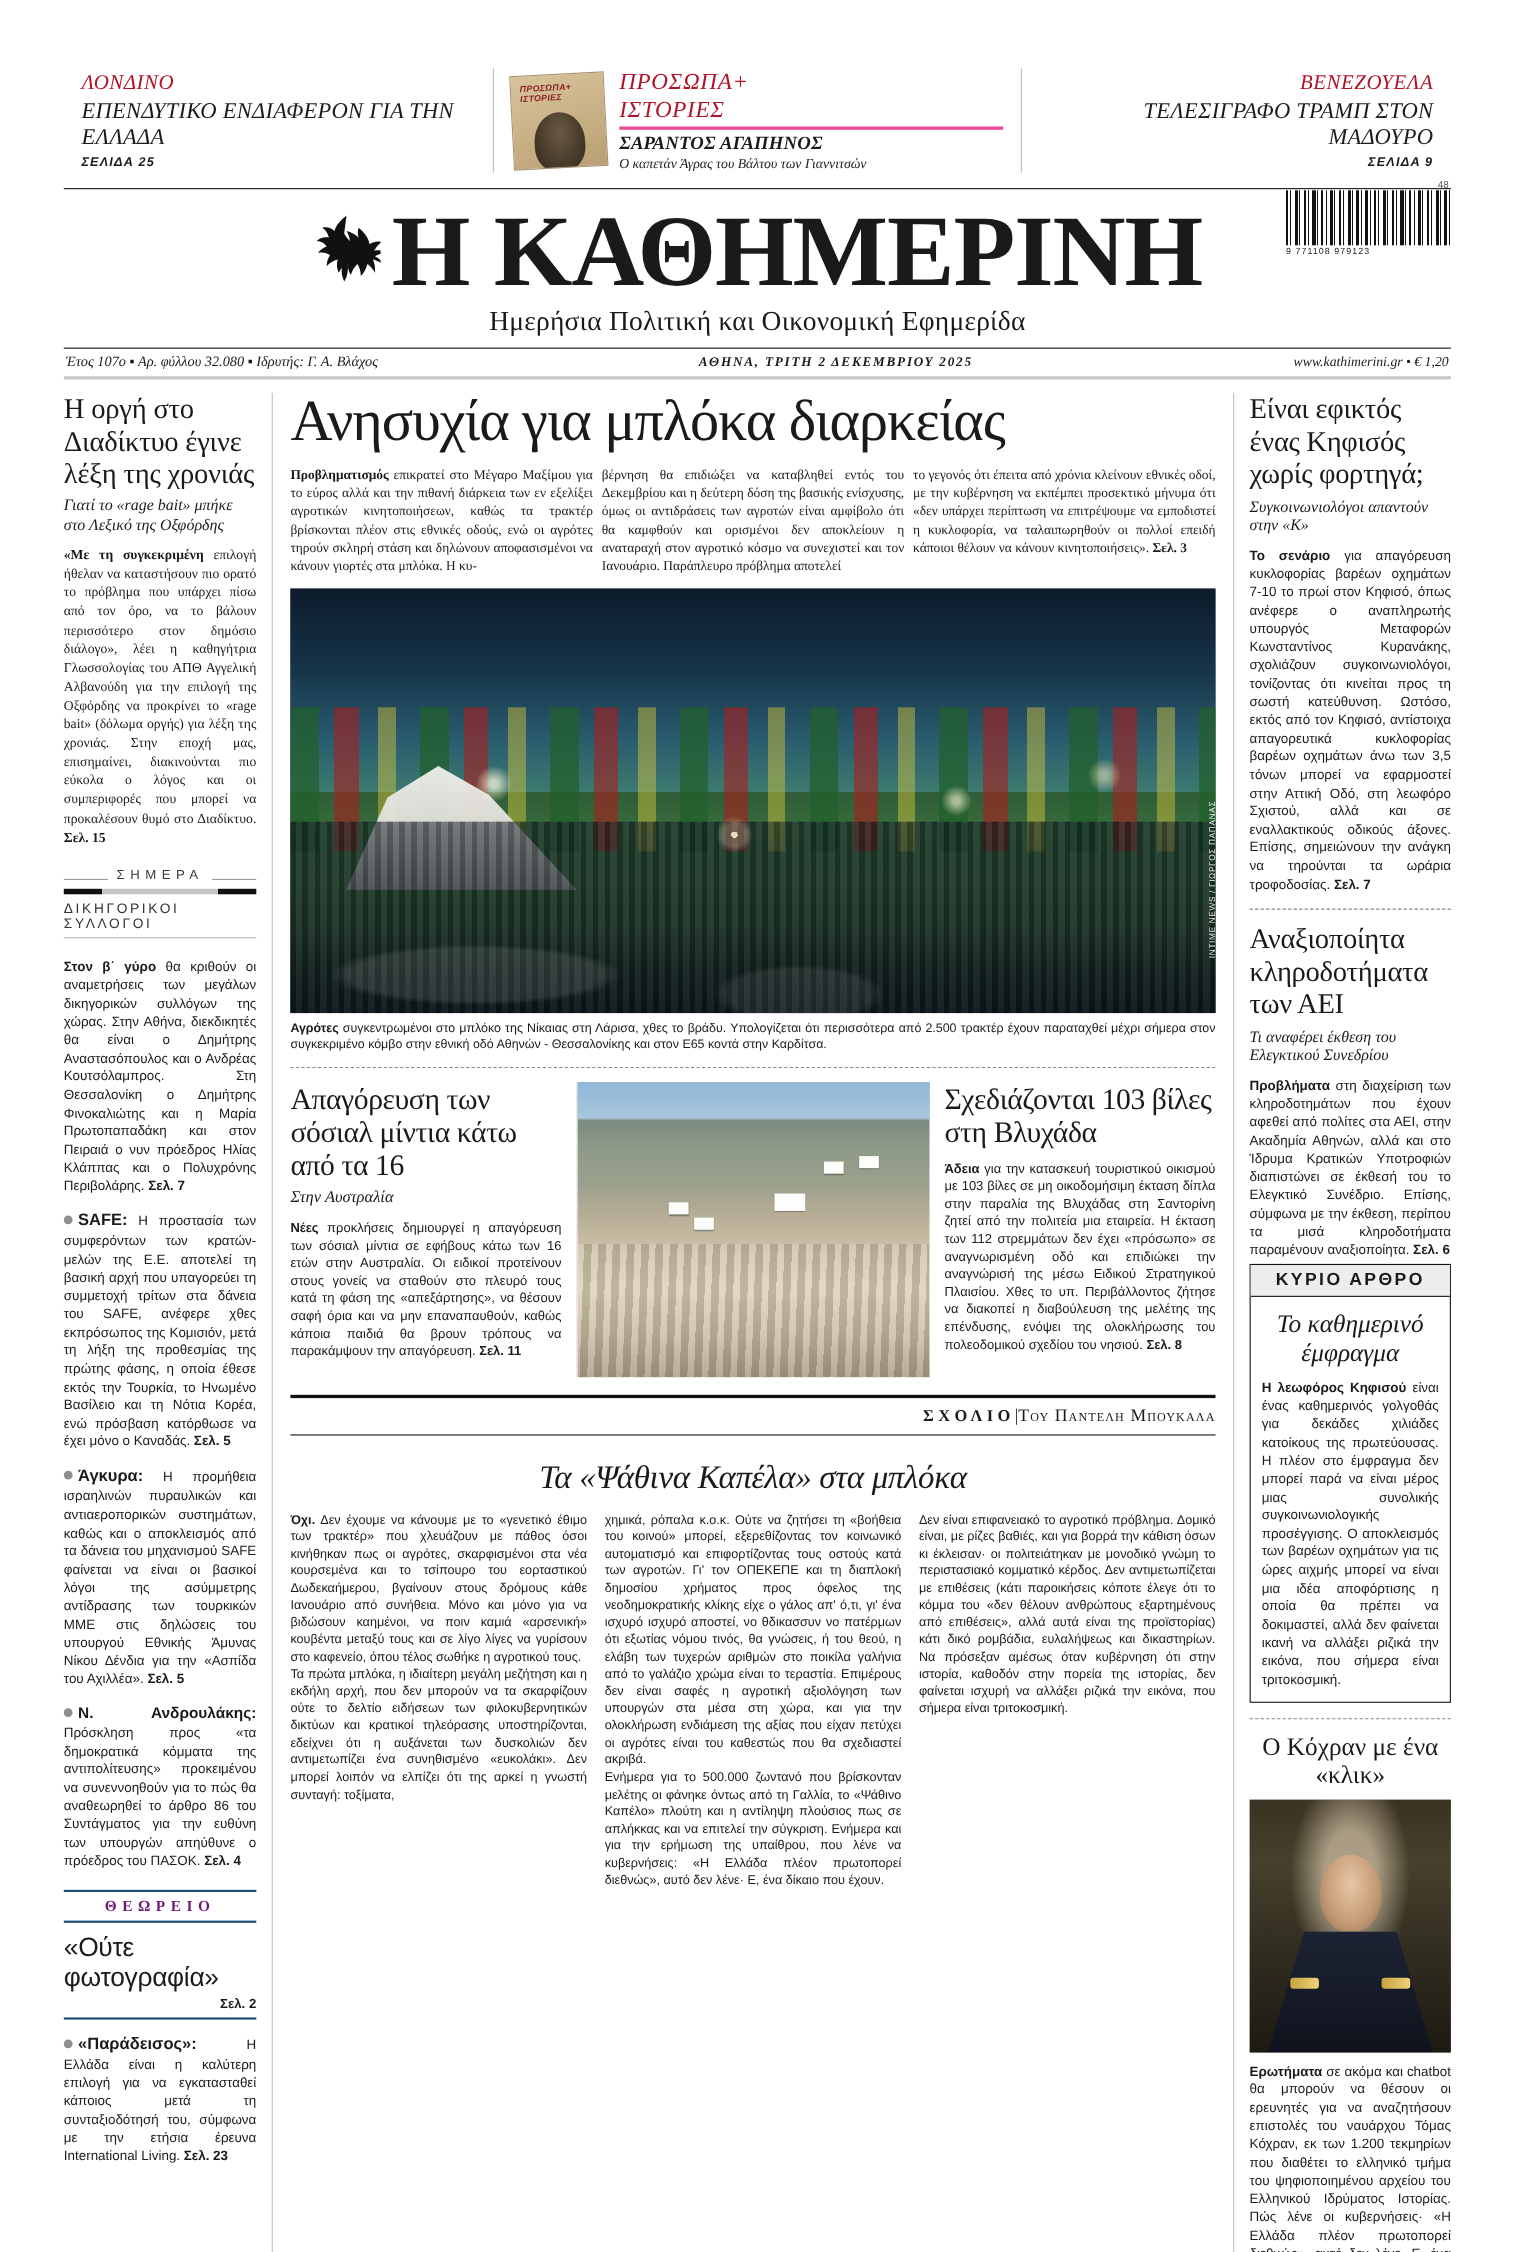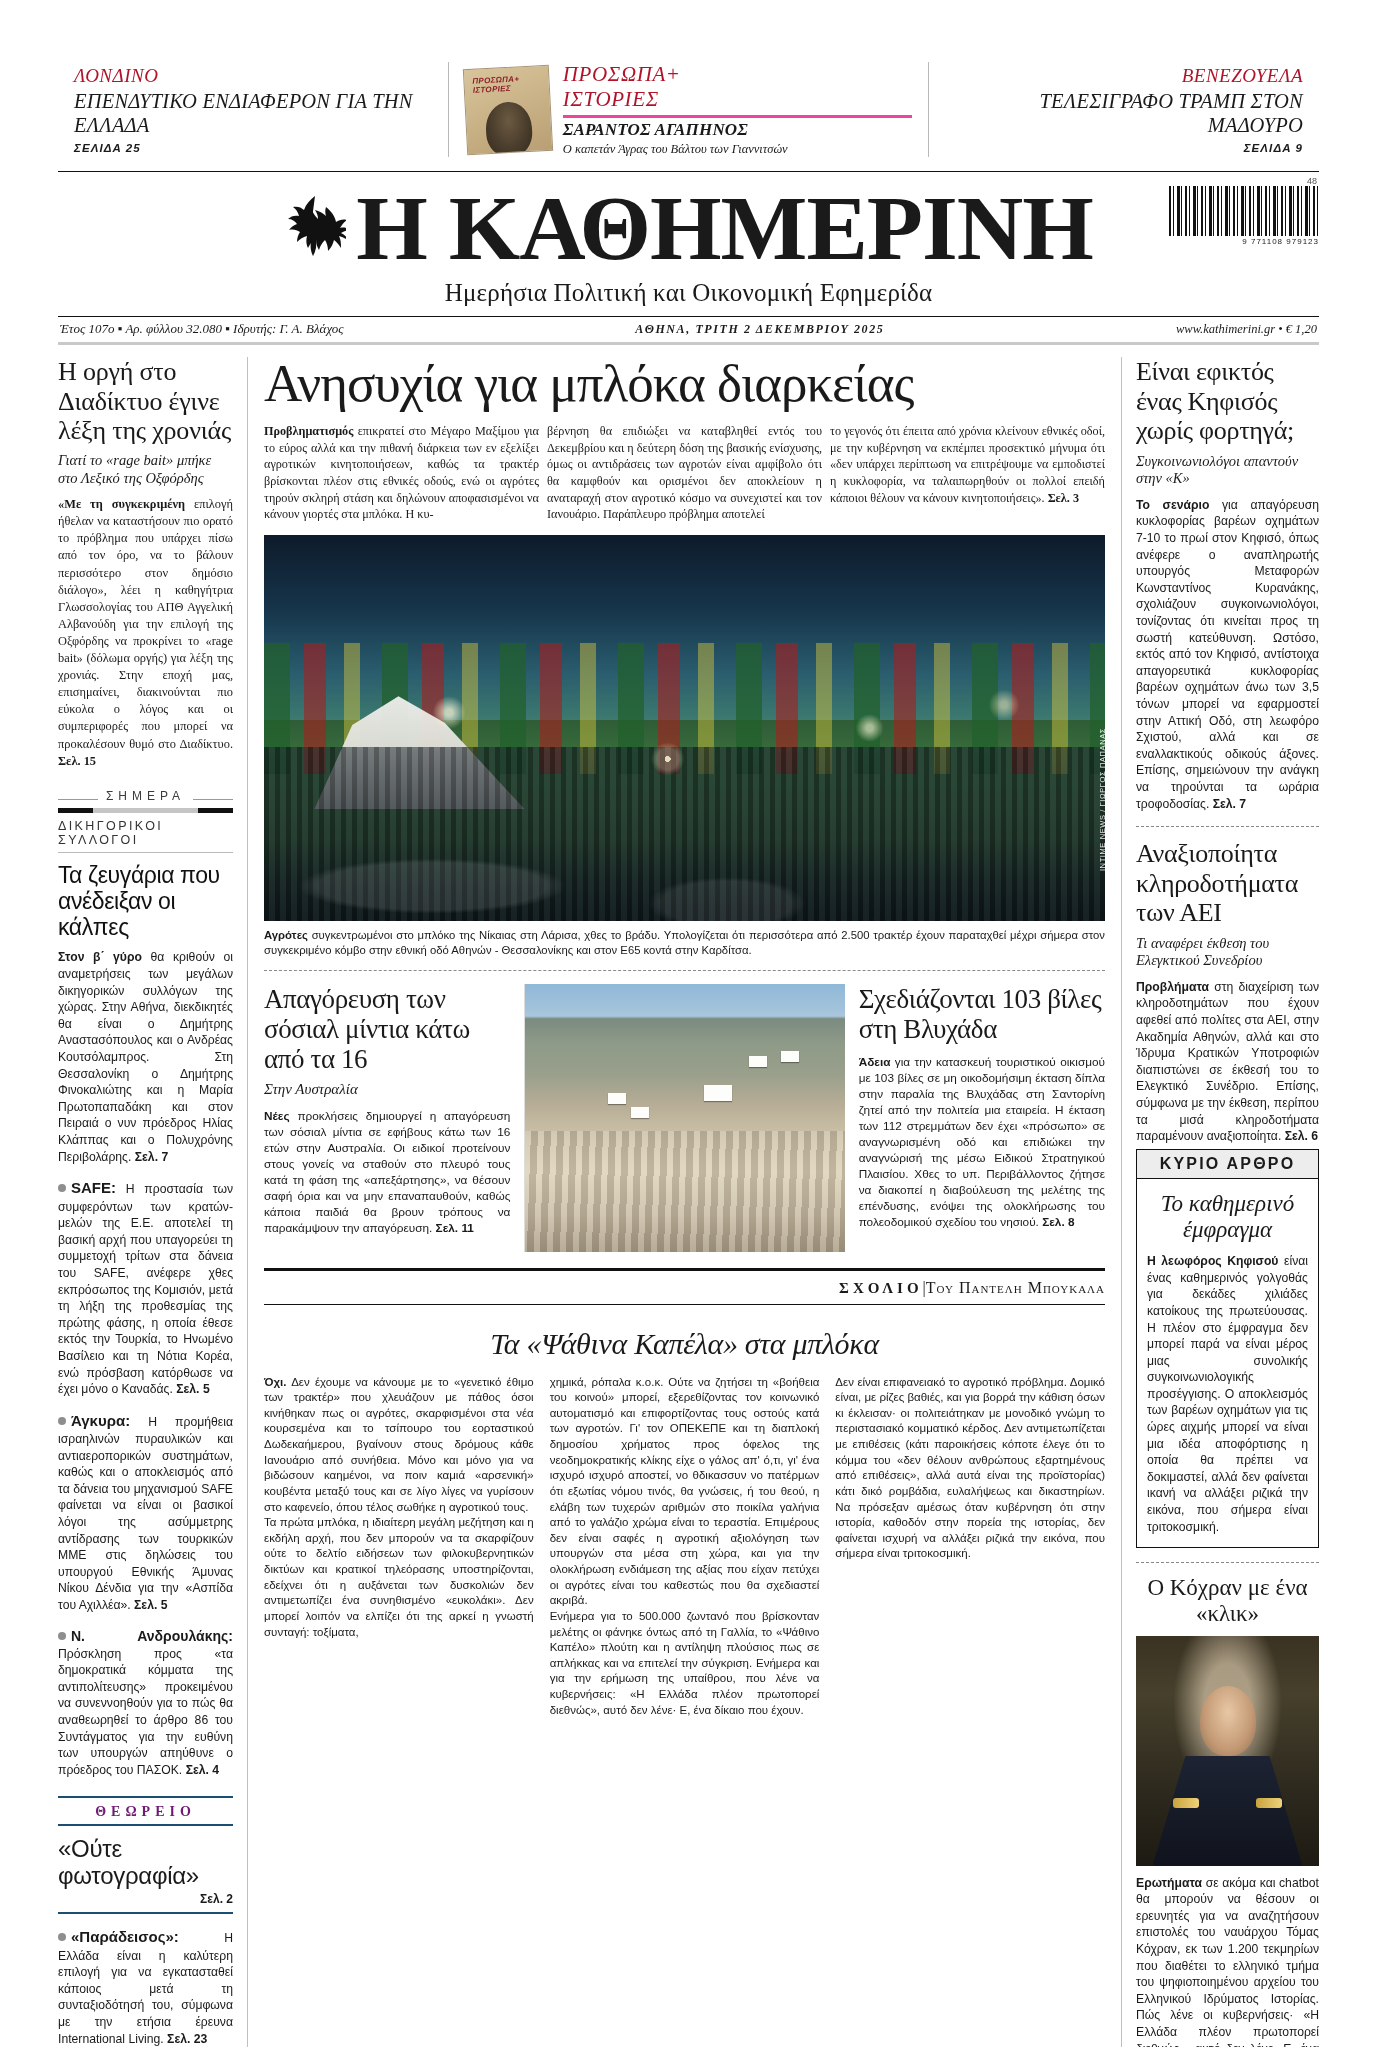--- a/index.html
+++ b/index.html
@@ -111,23 +111,23 @@
   .logo-text {
     font-family: "Liberation Serif", "DejaVu Serif", serif;
     font-size: 92px;
     font-weight: bold;
     letter-spacing: -1px;
     line-height: .92;
     white-space: nowrap;
   }
   .barcode {
     position: absolute;
-    right: 0; top: 14px;
+    right: 0; top: 1px;
     width: 150px; height: 62px;
-    display: flex; flex-direction: column; align-items: flex-end;
+    display: flex; flex-direction: column; 
   }
   .barcode .bars {
     width: 150px; height: 50px;
     background: repeating-linear-gradient(90deg,
       #111 0 2px, #fff 2px 4px, #111 4px 5px, #fff 5px 8px,
       #111 8px 11px, #fff 11px 12px, #111 12px 13px, #fff 13px 16px);
   }
   .barcode .bc-num {
     font-family: "Liberation Sans", sans-serif;
     font-size: 8px; letter-spacing: 1px; margin-top: 1px;
@@ -554,21 +554,20 @@
         <p class="body-serif"><b>«Με τη συγκεκριμένη</b><span> επιλογή ήθελαν να καταστήσουν πιο ορατό το πρόβλημα που υπάρχει πίσω από τον όρο, να το βάλουν περισσότερο στον δημόσιο διάλογο», λέει η καθηγήτρια Γλωσσολογίας του ΑΠΘ Αγγελική Αλβανούδη για την επιλογή της Οξφόρδης να προκρίνει το «rage bait» (δόλωμα οργής) για λέξη της χρονιάς. Στην εποχή μας, επισημαίνει, διακινούνται πιο εύκολα ο λόγος και οι συμπεριφορές που μπορεί να προκαλέσουν θυμό στο Διαδίκτυο. </span><b>Σελ. 15</b></p>
       </div>
 
       <div class="section-rule thick">
         <span class="label">ΣΗΜΕΡΑ</span>
       </div>
 
       <div class="cat-label">ΔΙΚΗΓΟΡΙΚΟΙ ΣΥΛΛΟΓΟΙ</div>
 
       <div>
-        <div class="sans-title">Τα ζευγάρια που ανέδειξαν οι κάλπες</div>
         <div class="gap8"></div>
         <p class="body-sans"><b>Στον β΄ γύρο</b><span> θα κριθούν οι αναμετρήσεις των μεγάλων δικηγορικών συλλόγων της χώρας. Στην Αθήνα, διεκδικητές θα είναι ο Δημήτρης Αναστασόπουλος και ο Ανδρέας Κουτσόλαμπρος. Στη Θεσσαλονίκη ο Δημήτρης Φινοκαλιώτης και η Μαρία Πρωτοπαπαδάκη και στον Πειραιά ο νυν πρόεδρος Ηλίας Κλάππας και ο Πολυχρόνης Περιβολάρης. </span><b>Σελ. 7</b></p>
       </div>
 
       <div class="bullet-item">
         <p class="body-sans"><span class="dot"></span><b style="font-size:15px">SAFE:</b><span> Η προστασία των συμφερόντων των κρατών-μελών της Ε.Ε. αποτελεί τη βασική αρχή που υπαγορεύει τη συμμετοχή τρίτων στα δάνεια του SAFE, ανέφερε χθες εκπρόσωπος της Κομισιόν, μετά τη λήξη της προθεσμίας της πρώτης φάσης, η οποία έθεσε εκτός την Τουρκία, το Ηνωμένο Βασίλειο και τη Νότια Κορέα, ενώ πρόσβαση κατόρθωσε να έχει μόνο ο Καναδάς. </span><b>Σελ. 5</b></p>
       </div>
 
       <div class="bullet-item">
         <p class="body-sans"><span class="dot"></span><b style="font-size:15px">Άγκυρα:</b><span> Η προμήθεια ισραηλινών πυραυλικών και αντιαεροπορικών συστημάτων, καθώς και ο αποκλεισμός από τα δάνεια του μηχανισμού SAFE φαίνεται να είναι οι βασικοί λόγοι της ασύμμετρης αντίδρασης των τουρκικών ΜΜΕ στις δηλώσεις του υπουργού Εθνικής Άμυνας Νίκου Δένδια για την «Ασπίδα του Αχιλλέα». </span><b>Σελ. 5</b></p>

